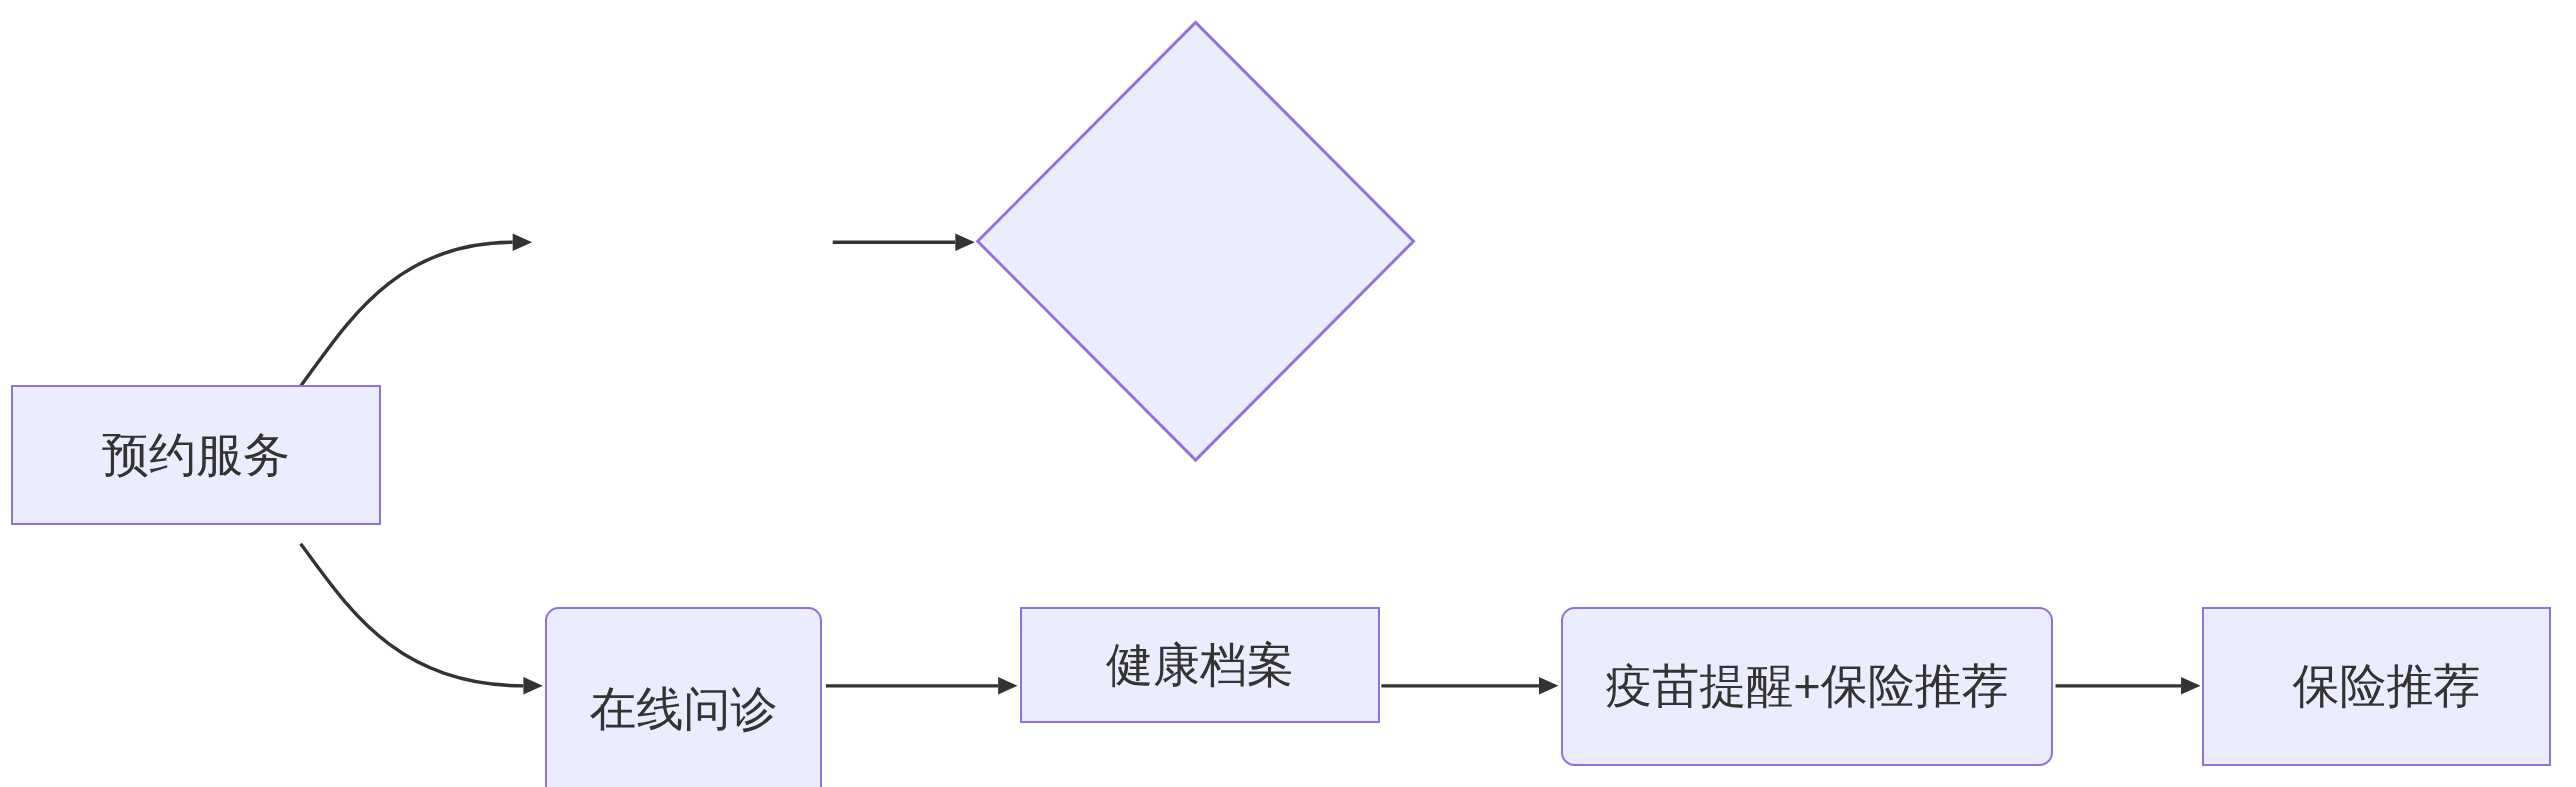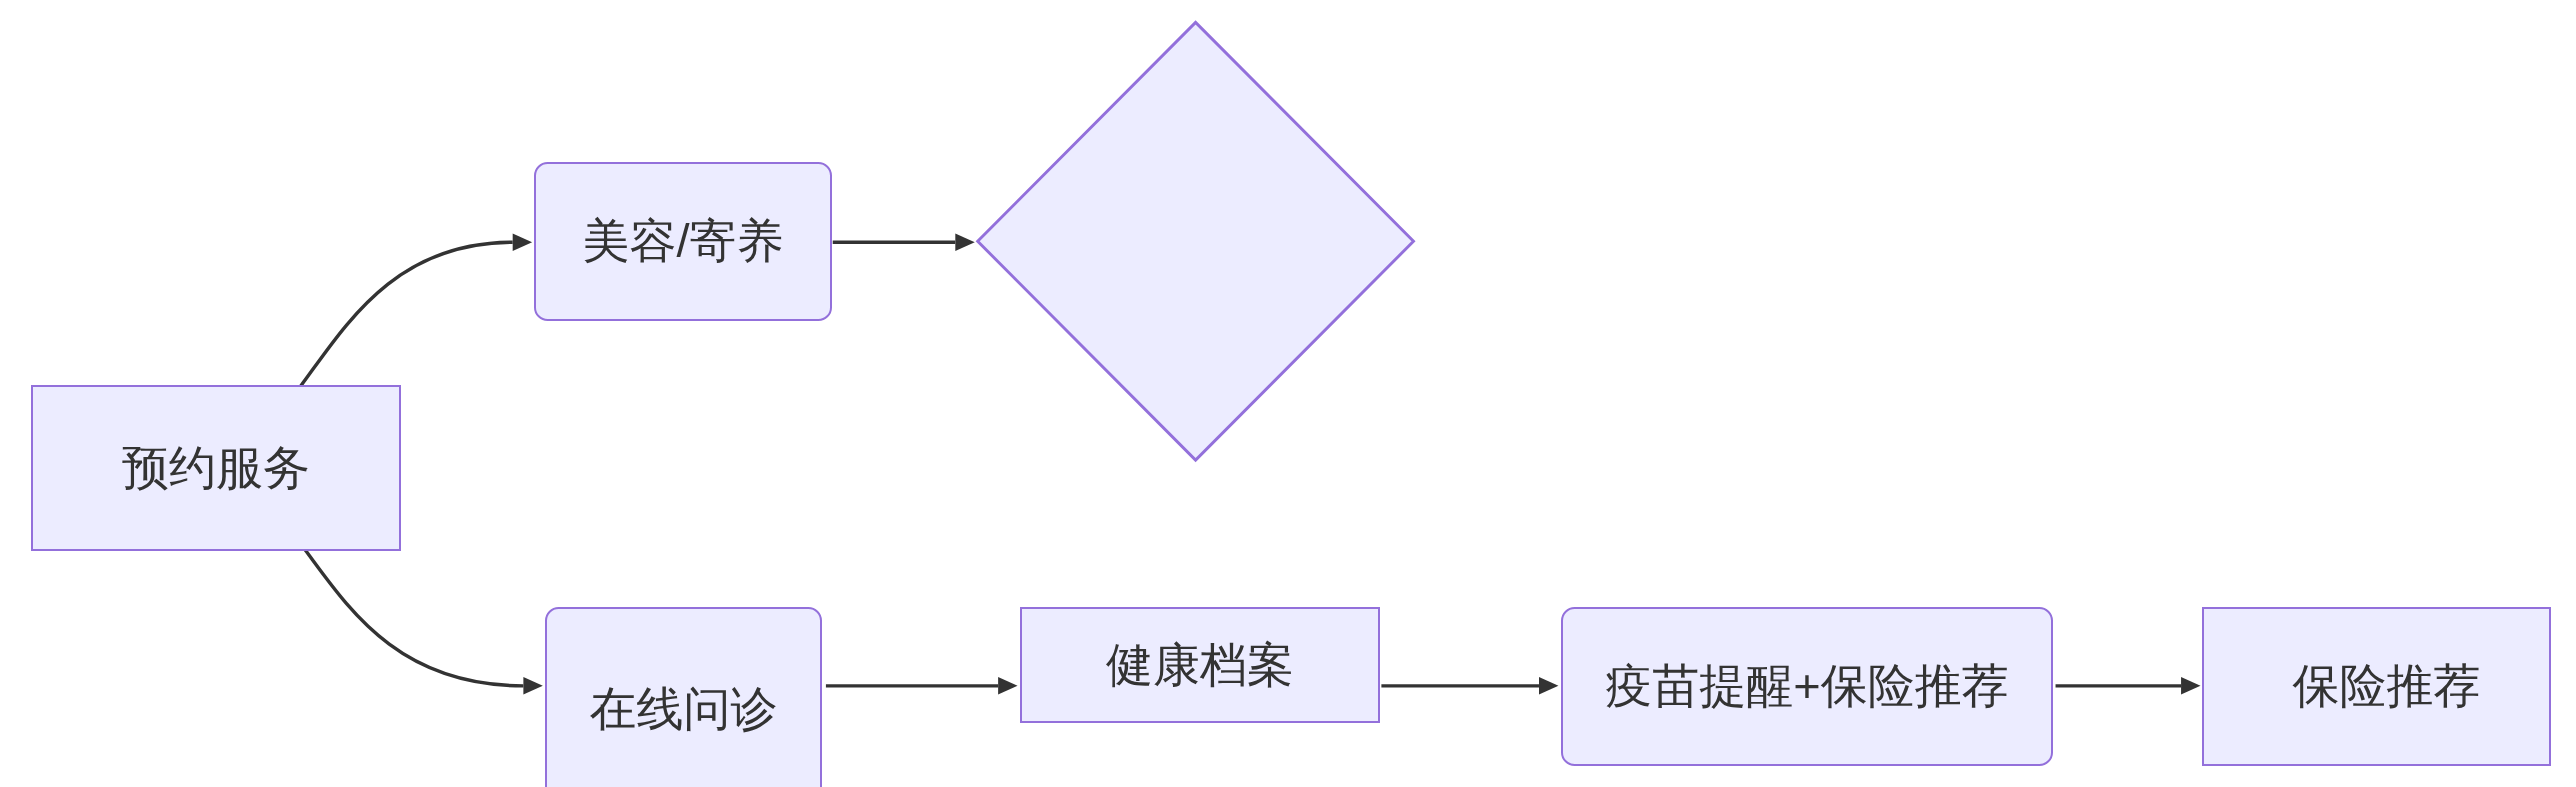--- a/index.html
+++ b/index.html
@@ -37,21 +37,21 @@
   .diamond-label{
     position:absolute;
     display:flex;align-items:center;justify-content:center;
     color:var(--text-color);
     font-size:47px;
     text-align:center;
     white-space:nowrap;
     background:transparent;
   }
   
-  #node-booking  {left:31px;  top:385px; width:370px; height:166px;}
+  #node-booking  {left:11px;  top:385px; width:370px; height:140px;}
   #node-grooming {left:534px; top:162px; width:298px; height:159px;}
   #node-consult  {left:545px; top:607px; width:277px; height:205px;}
   #node-records  {left:1020px;top:607px; width:360px; height:116px;}
   #node-vaccine  {left:1561px;top:607px; width:492px; height:159px;}
   #node-insurance{left:2202px;top:607px; width:349px; height:159px;padding-left:20px;}
   #node-offline-label{left:1001px;top:202px;width:389px;height:78px;}
 </style>
 </head>
 <body>
 
@@ -71,23 +71,20 @@
     <path class="edge" d="M 856 249 L 982 249" marker-end="url(#arrow)"></path>
     <path class="edge" d="M 849 705 L 1026 705" marker-end="url(#arrow)"></path>
     <path class="edge" d="M 1420 705 L 1582 705" marker-end="url(#arrow)"></path>
     <path class="edge" d="M 2113 705 L 2242 705" marker-end="url(#arrow)"></path>
   </svg>
 
   <div class="node" id="node-booking">
     <span>预约服务</span>
   </div>
 
-  <div class="node rounded" id="node-grooming">
-    <span>美容/寄养</span>
-  </div>
 
 
   <div class="node rounded" id="node-consult">
     <span>在线问诊</span>
   </div>
 
   <div class="node" id="node-records">
     <span>健康档案</span>
   </div>
 

